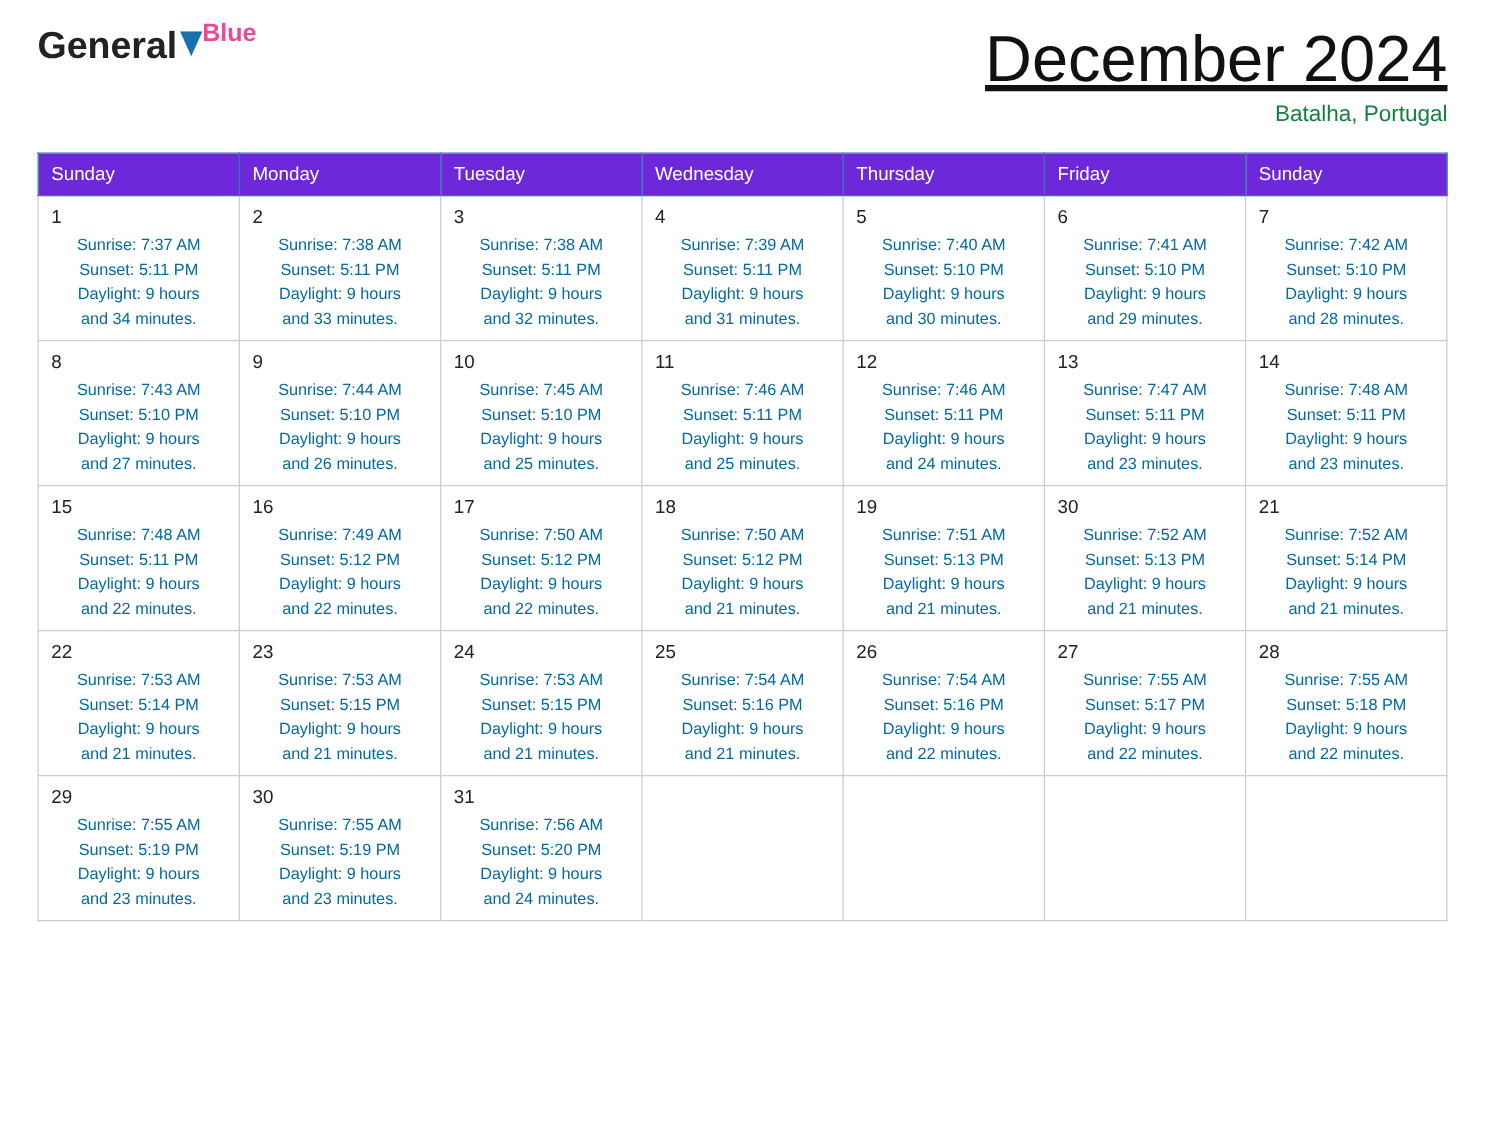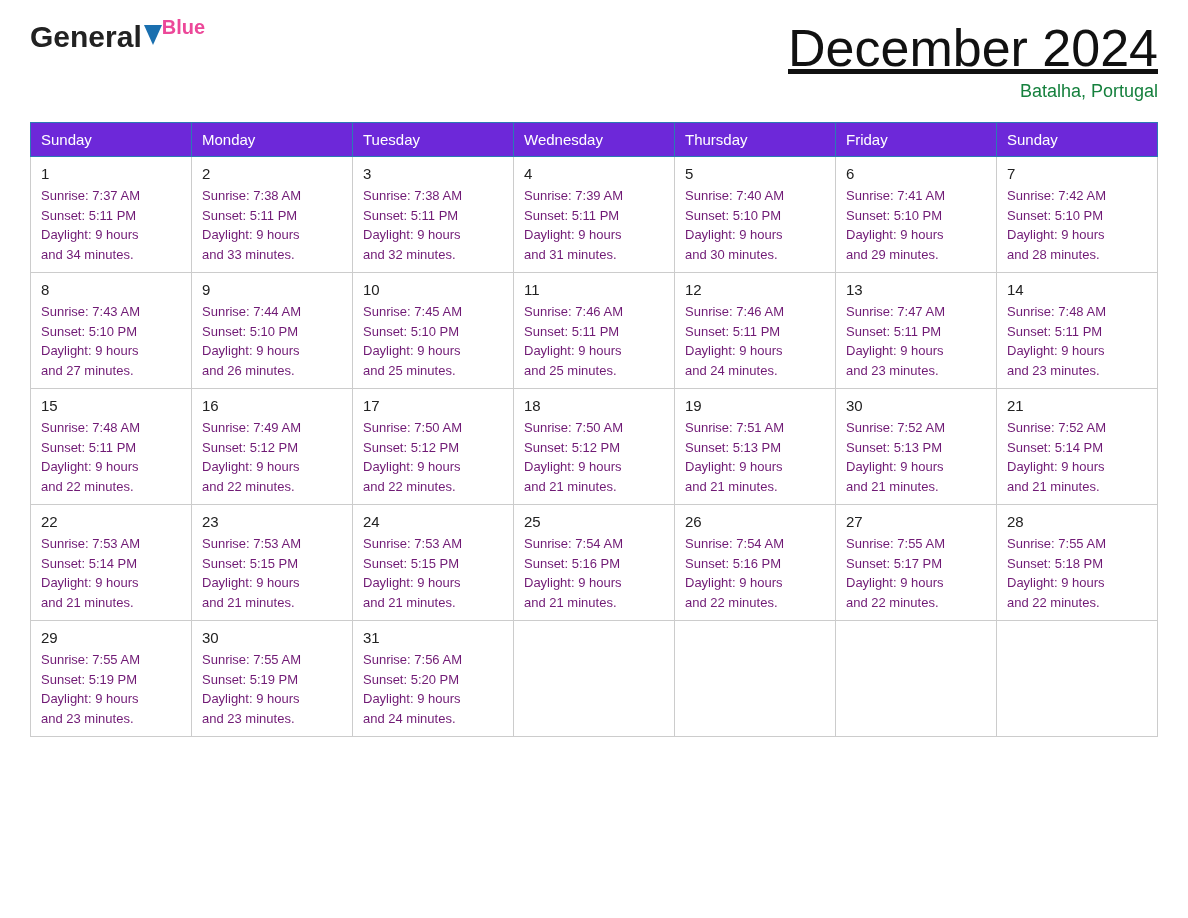--- a/index.html
+++ b/index.html
@@ -60,21 +60,22 @@
     }
     tbody tr td .day-num {
       font-size: 15px;
       font-weight: normal;
       display: block;
       margin-bottom: 4px;
     }
     tbody tr td .day-info {
       font-size: 13px;
       line-height: 1.5;
-      color: #701a75;
+      color: #0369a1;
+      text-align: center;
     }
     tbody tr:nth-child(odd) td {
       background-color: #fff;
     }
     tbody tr:nth-child(even) td {
       background-color: #fff;
     }
     tbody tr td:empty {
       background-color: #fff;
     }

